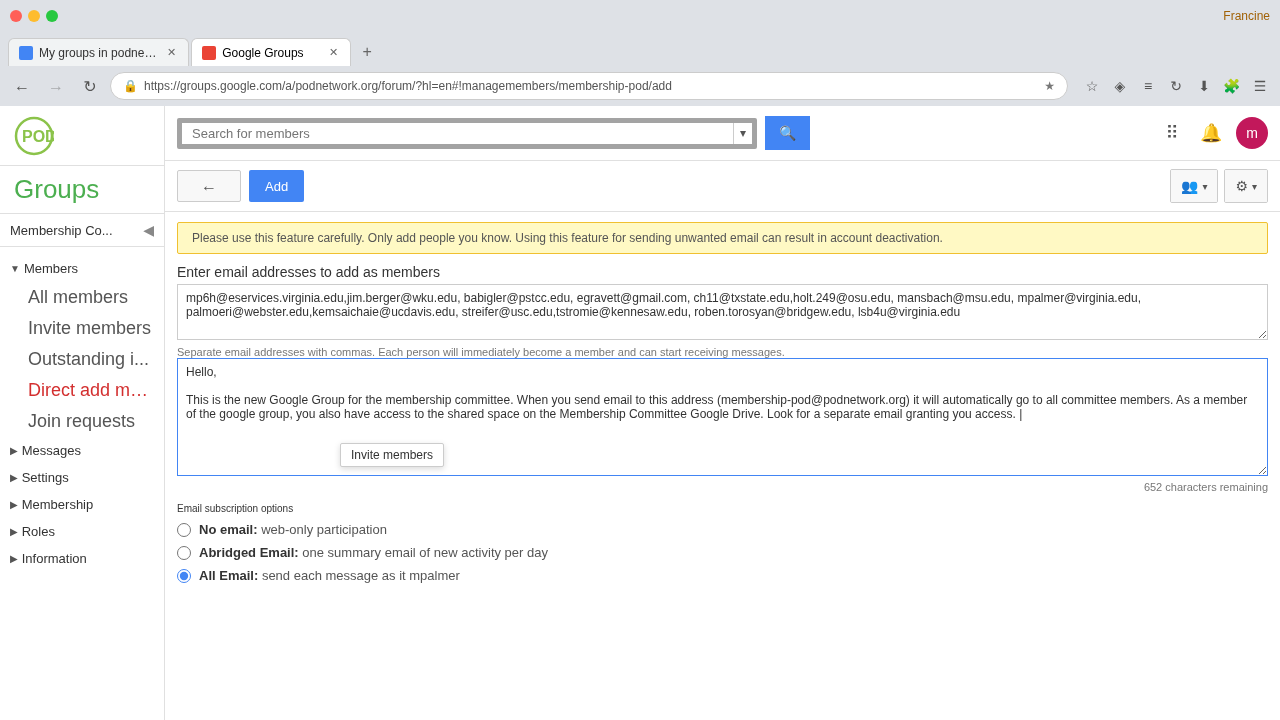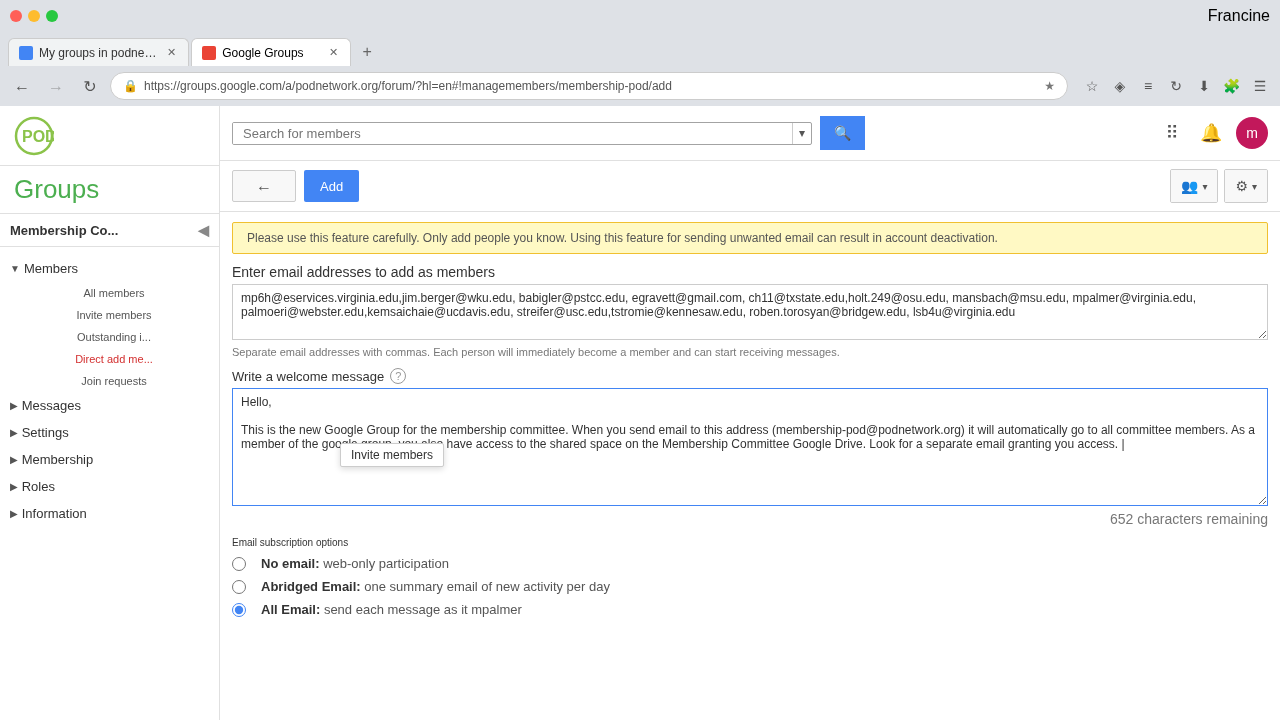--- a/index.html
+++ b/index.html
@@ -25,22 +25,22 @@
     .window-btn {
       width: 12px; height: 12px;
       border-radius: 50%;
       display: inline-block;
     }
     .btn-close { background: #ff5f57; }
     .btn-min { background: #febc2e; }
     .btn-max { background: #28c840; }
     .user-name {
       margin-left: auto;
-      font-size: 16px;
-      color: #000000;
+      font-size: 12px;
+      color: #a16207;
     }
 
     
     .tabs-bar {
       display: flex;
       align-items: flex-end;
       background: #dee1e6;
       padding: 0 8px;
       height: 34px;
     }
@@ -142,21 +142,21 @@
     
     .app-container {
       display: flex;
       background: #fff;
       height: calc(720px - 106px);
       width: 1280px;
     }
 
     
     .left-panel {
-      width: 220px;
+      width: 165px;
       flex-shrink: 0;
       background: #fff;
       border-right: 1px solid #e0e0e0;
       display: flex;
       flex-direction: column;
     }
     .logo-area {
       display: flex;
       align-items: center;
       padding: 12px 14px;
@@ -183,44 +183,43 @@
       font-size: 13px;
       color: #333;
       cursor: pointer;
     }
     .sidebar-group-header .arrow {
       margin-right: 4px;
       font-size: 10px;
       color: #555;
     }
     .sidebar-item {
-      padding: 5px 10px 5px 19px;
-      font-size: 11px;
+      padding: 5px 10px 5px 28px;
+      font-size: 18px;
       color: #555;
       cursor: pointer;
       white-space: nowrap;
       overflow: hidden;
       text-overflow: ellipsis;
-      text-align: center;
     }
     .sidebar-item.active {
       color: #d32f2f;
     }
     .sidebar-group-label {
       font-weight: 500;
       color: #333;
     }
 
     
     .membership-header {
       display: flex;
       align-items: center;
       padding: 8px 10px;
       font-size: 13px;
-      font-weight: 700;
+      font-weight: 400;
       color: #333;
       border-bottom: 1px solid #e0e0e0;
     }
     .membership-header .collapse-btn {
       margin-left: auto;
       font-size: 14px;
       color: #888;
     }
 
     
@@ -234,26 +233,26 @@
     .main-toolbar {
       display: flex;
       align-items: center;
       padding: 10px 12px;
       border-bottom: 1px solid #e0e0e0;
       gap: 8px;
     }
     .toolbar-search {
       display: flex;
       align-items: center;
-      border: 1px solid #a3a3a3;
+      border: 5px solid #a3a3a3;
       border-radius: 2px;
       overflow: hidden;
       flex: 1;
       max-width: 580px;
-      height: 23px;
+      height: 31px;
     }
     .toolbar-search input {
       border: none;
       outline: none;
       padding: 0 10px;
       font-size: 13px;
       flex: 1;
       height: 100%;
     }
     .toolbar-search .search-dropdown {
@@ -422,37 +421,37 @@
       padding: 6px 8px;
       font-size: 12px;
       font-family: Arial, sans-serif;
       resize: vertical;
       color: #333;
       outline: none;
       height: 118px;
     }
     .char-count {
       text-align: right;
-      font-size: 14px;
+      font-size: 11px;
       color: #777;
       margin-top: 2px;
     }
 
     
     .section-title {
       font-size: 10px;
       color: #333;
       margin: 10px 0 8px;
     }
     .radio-option {
       display: flex;
       align-items: center;
       margin-bottom: 8px;
       font-size: 13px;
-      gap: 15px;
+      gap: 8px;
     }
     .radio-option input[type="radio"] {
       accent-color: #4285f4;
       width: 14px; height: 14px;
       cursor: pointer;
     }
     .radio-label-bold {
       font-weight: 600;
       color: #333;
     }
@@ -632,24 +631,20 @@
 
       <div class="warning-banner">
         <span>Please use this feature carefully. Only add people you know. Using this feature for sending unwanted email can result in account deactivation.</span>
       </div>
 
       <div class="form-area">
         <div class="form-label">Enter email addresses to add as members</div>
         <textarea class="email-textarea" style="">mp6h@eservices.virginia.edu,jim.berger@wku.edu, babigler@pstcc.edu, egravett@gmail.com, ch11@txstate.edu,holt.249@osu.edu, mansbach@msu.edu, mpalmer@virginia.edu, palmoeri@webster.edu,kemsaichaie@ucdavis.edu, streifer@usc.edu,tstromie@kennesaw.edu, roben.torosyan@bridgew.edu, lsb4u@virginia.edu</textarea>
         <div class="helper-text">Separate email addresses with commas. Each person will immediately become a member and can start receiving messages.</div>
 
-        <div class="welcome-label-row">
-          <span class="welcome-label">Write a welcome message</span>
-          <div class="help-icon">?</div>
-        </div>
         <textarea class="message-textarea" style="">Hello,
 
 This is the new Google Group for the membership committee. When you send email to this address (membership-pod@podnetwork.org) it will automatically go to all committee members. As a member of the google group, you also have access to the shared space on the Membership Committee Google Drive. Look for a separate email granting you access. |</textarea>
         <div class="char-count">652 characters remaining</div>
 
         <div class="section-title">Email subscription options</div>
 
         <div class="radio-option">
           <input type="radio" name="subscription" id="no-email" style="">
           <label for="no-email">

